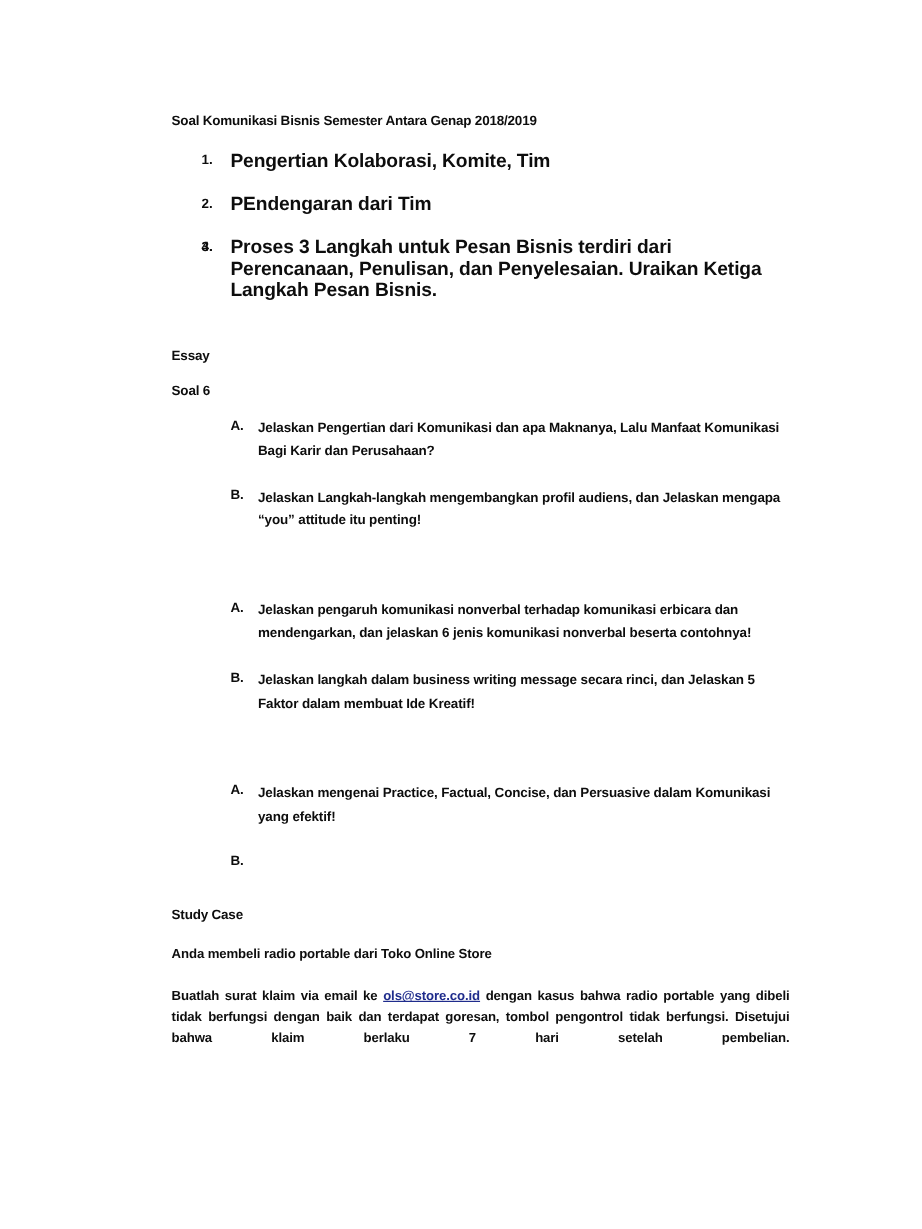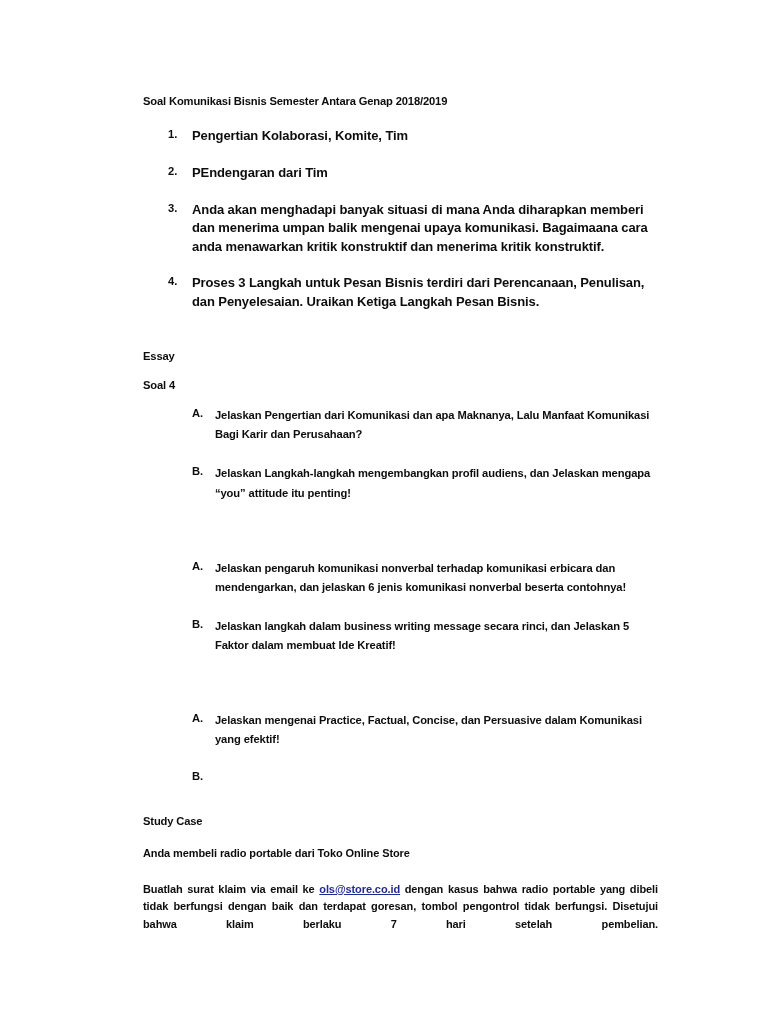--- a/index.html
+++ b/index.html
@@ -57,21 +57,21 @@
   }
   ol.num-list > li .marker {
     position: absolute;
     left: 25px;              
     top: 0;
     font-size: 11.2px;
     font-weight: bold;
     line-height: 17.4px;
   }
   ol.num-list > li .body {
-    font-size: 13px;
+    font-size: 16px;
     font-weight: bold;
     line-height: 17.4px;
     text-align: justify;
     text-justify: inter-word;
     letter-spacing: -0.1px;
   }
 
   
   ol.alpha-list {
     margin: 0;
@@ -142,35 +142,34 @@
       <li>
         <span class="marker">1.</span>
         <span class="body">Pengertian Kolaborasi, Komite, Tim</span>
       </li>
       <li>
         <span class="marker">2.</span>
         <span class="body">PEndengaran dari Tim</span>
       </li>
       <li>
         <span class="marker">3.</span>
-        <span class="body">Anda akan menghadapi banyak situasi di mana Anda diharapkan memberi dan menerima umpan balik mengenai upaya komunikasi. Bagaimaana cara anda menawarkan kritik konstruktif dan menerima kritik konstruktif.</span>
       </li>
       <li>
         <span class="marker">4.</span>
         <span class="body">Proses 3 Langkah untuk Pesan Bisnis terdiri dari Perencanaan, Penulisan, dan Penyelesaian. Uraikan Ketiga Langkah Pesan Bisnis.</span>
       </li>
     </ol>
 
     <div class="spacer-lg"></div>
 
     <div class="h-sec">Essay</div>
 
     <div class="spacer-md"></div>
 
-    <div class="h-sec">Soal 4</div>
+    <div class="h-sec">Soal 6</div>
     <div class="spacer-sm"></div>
     <ol class="alpha-list">
       <li>
         <span class="marker">A.</span>
         <span class="body">Jelaskan Pengertian dari Komunikasi dan apa Maknanya, Lalu Manfaat Komunikasi Bagi Karir dan Perusahaan?</span>
       </li>
       <li>
         <span class="marker">B.</span>
         <span class="body">Jelaskan Langkah-langkah mengembangkan profil audiens, dan Jelaskan mengapa “you” attitude itu penting!</span>
       </li>

